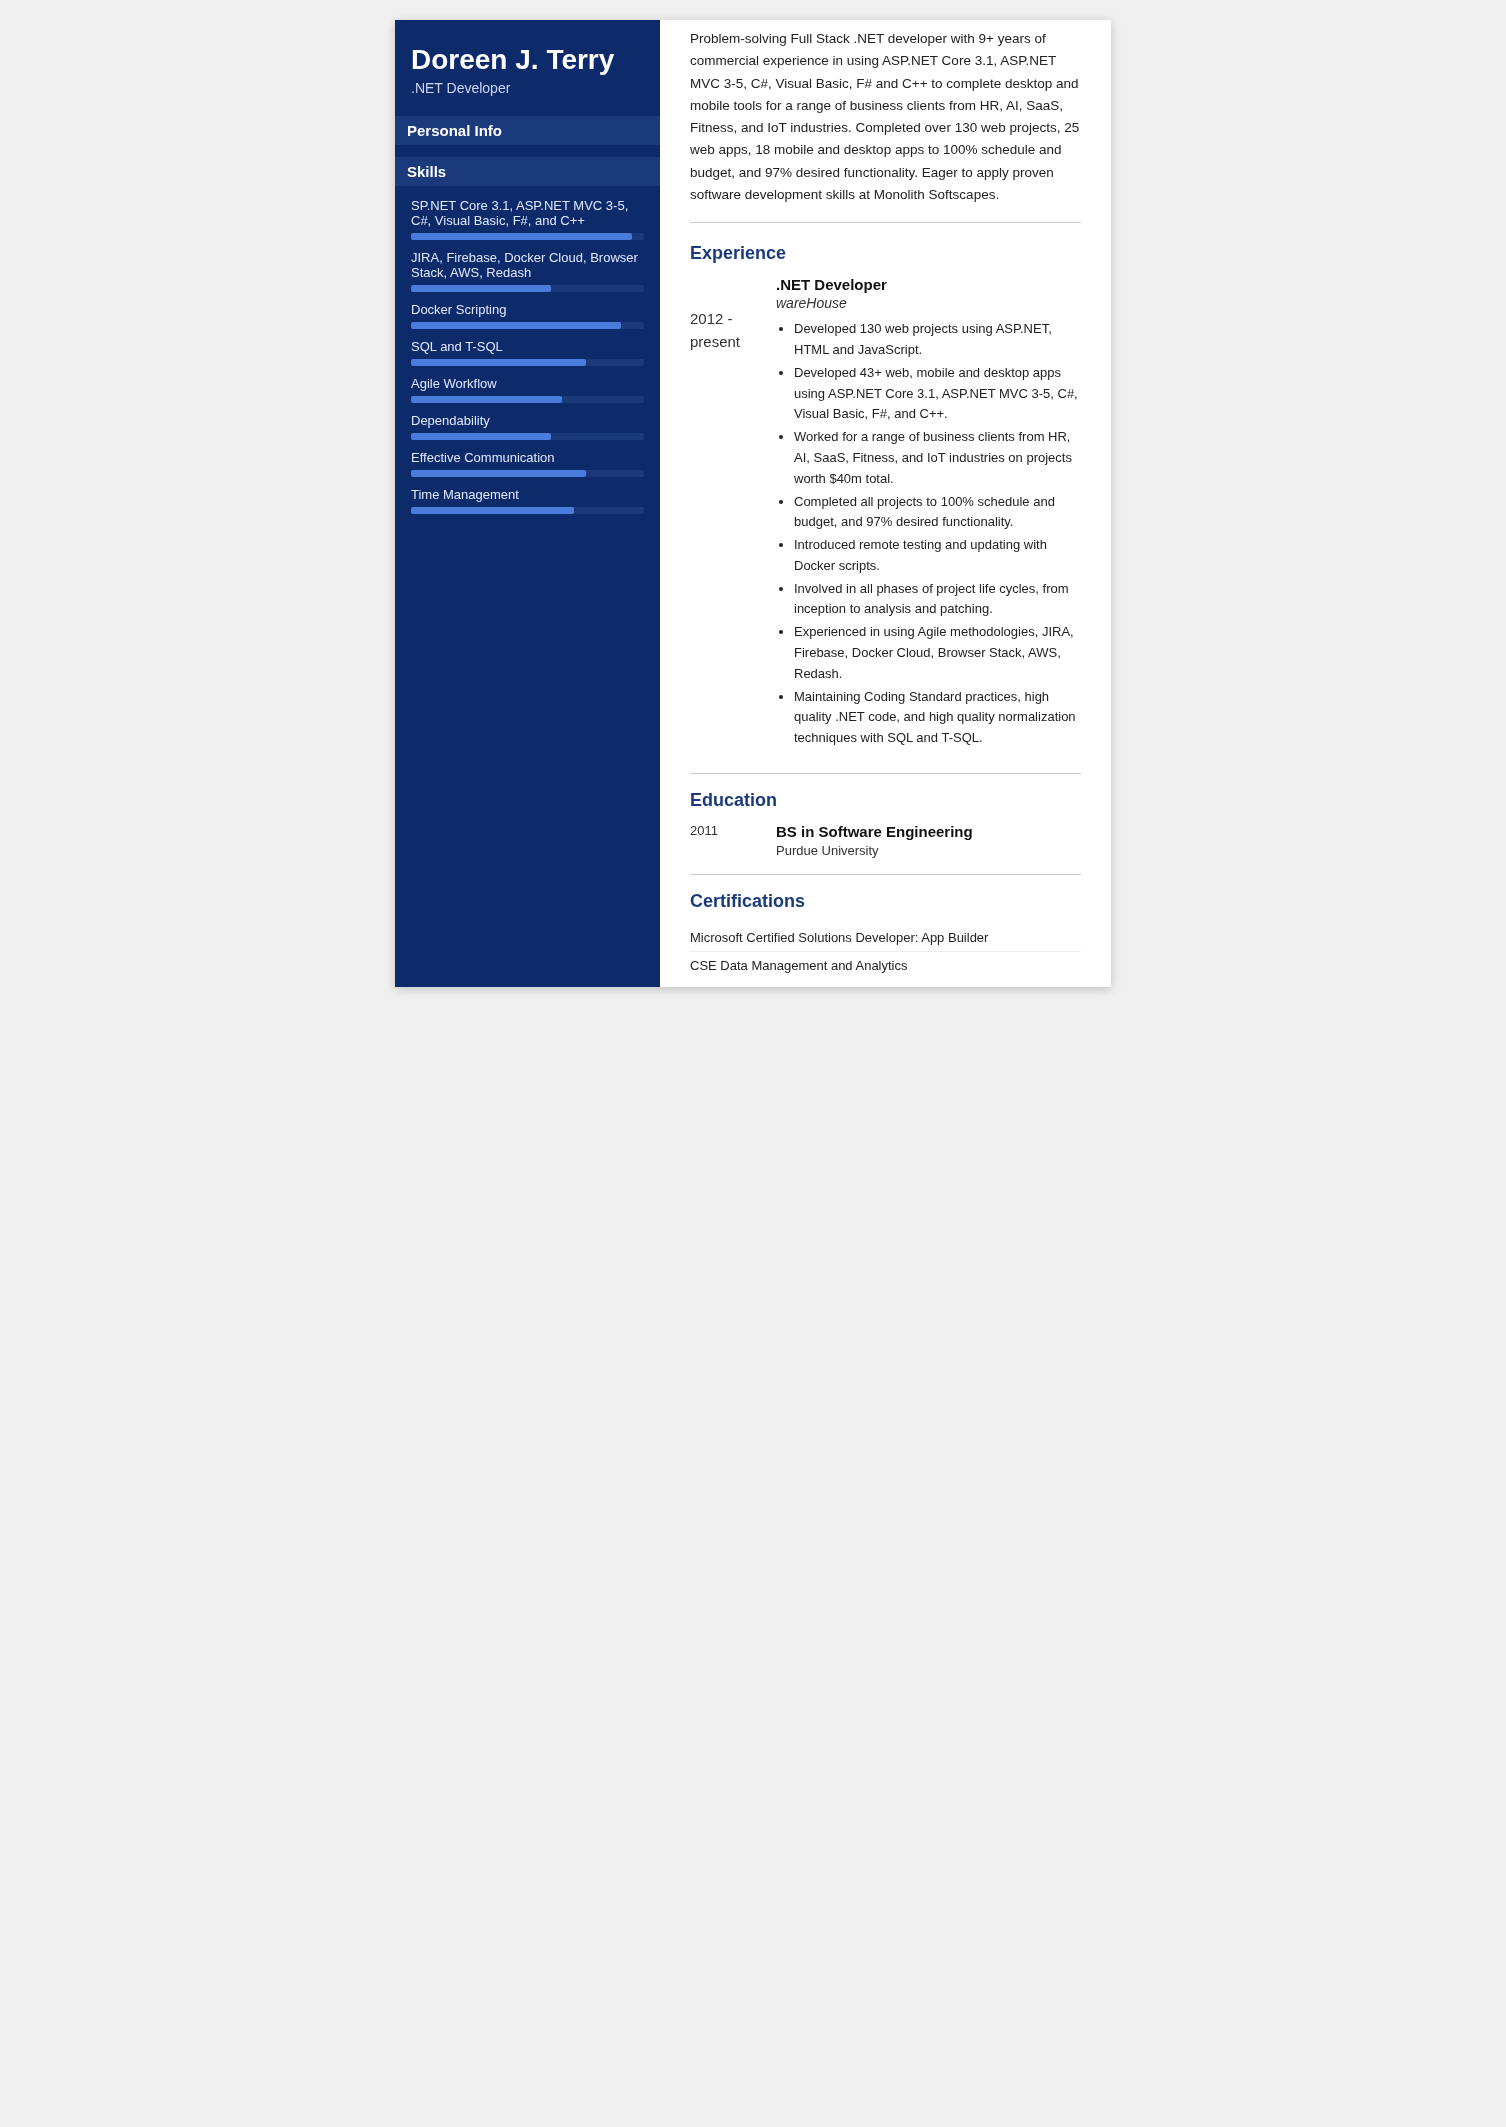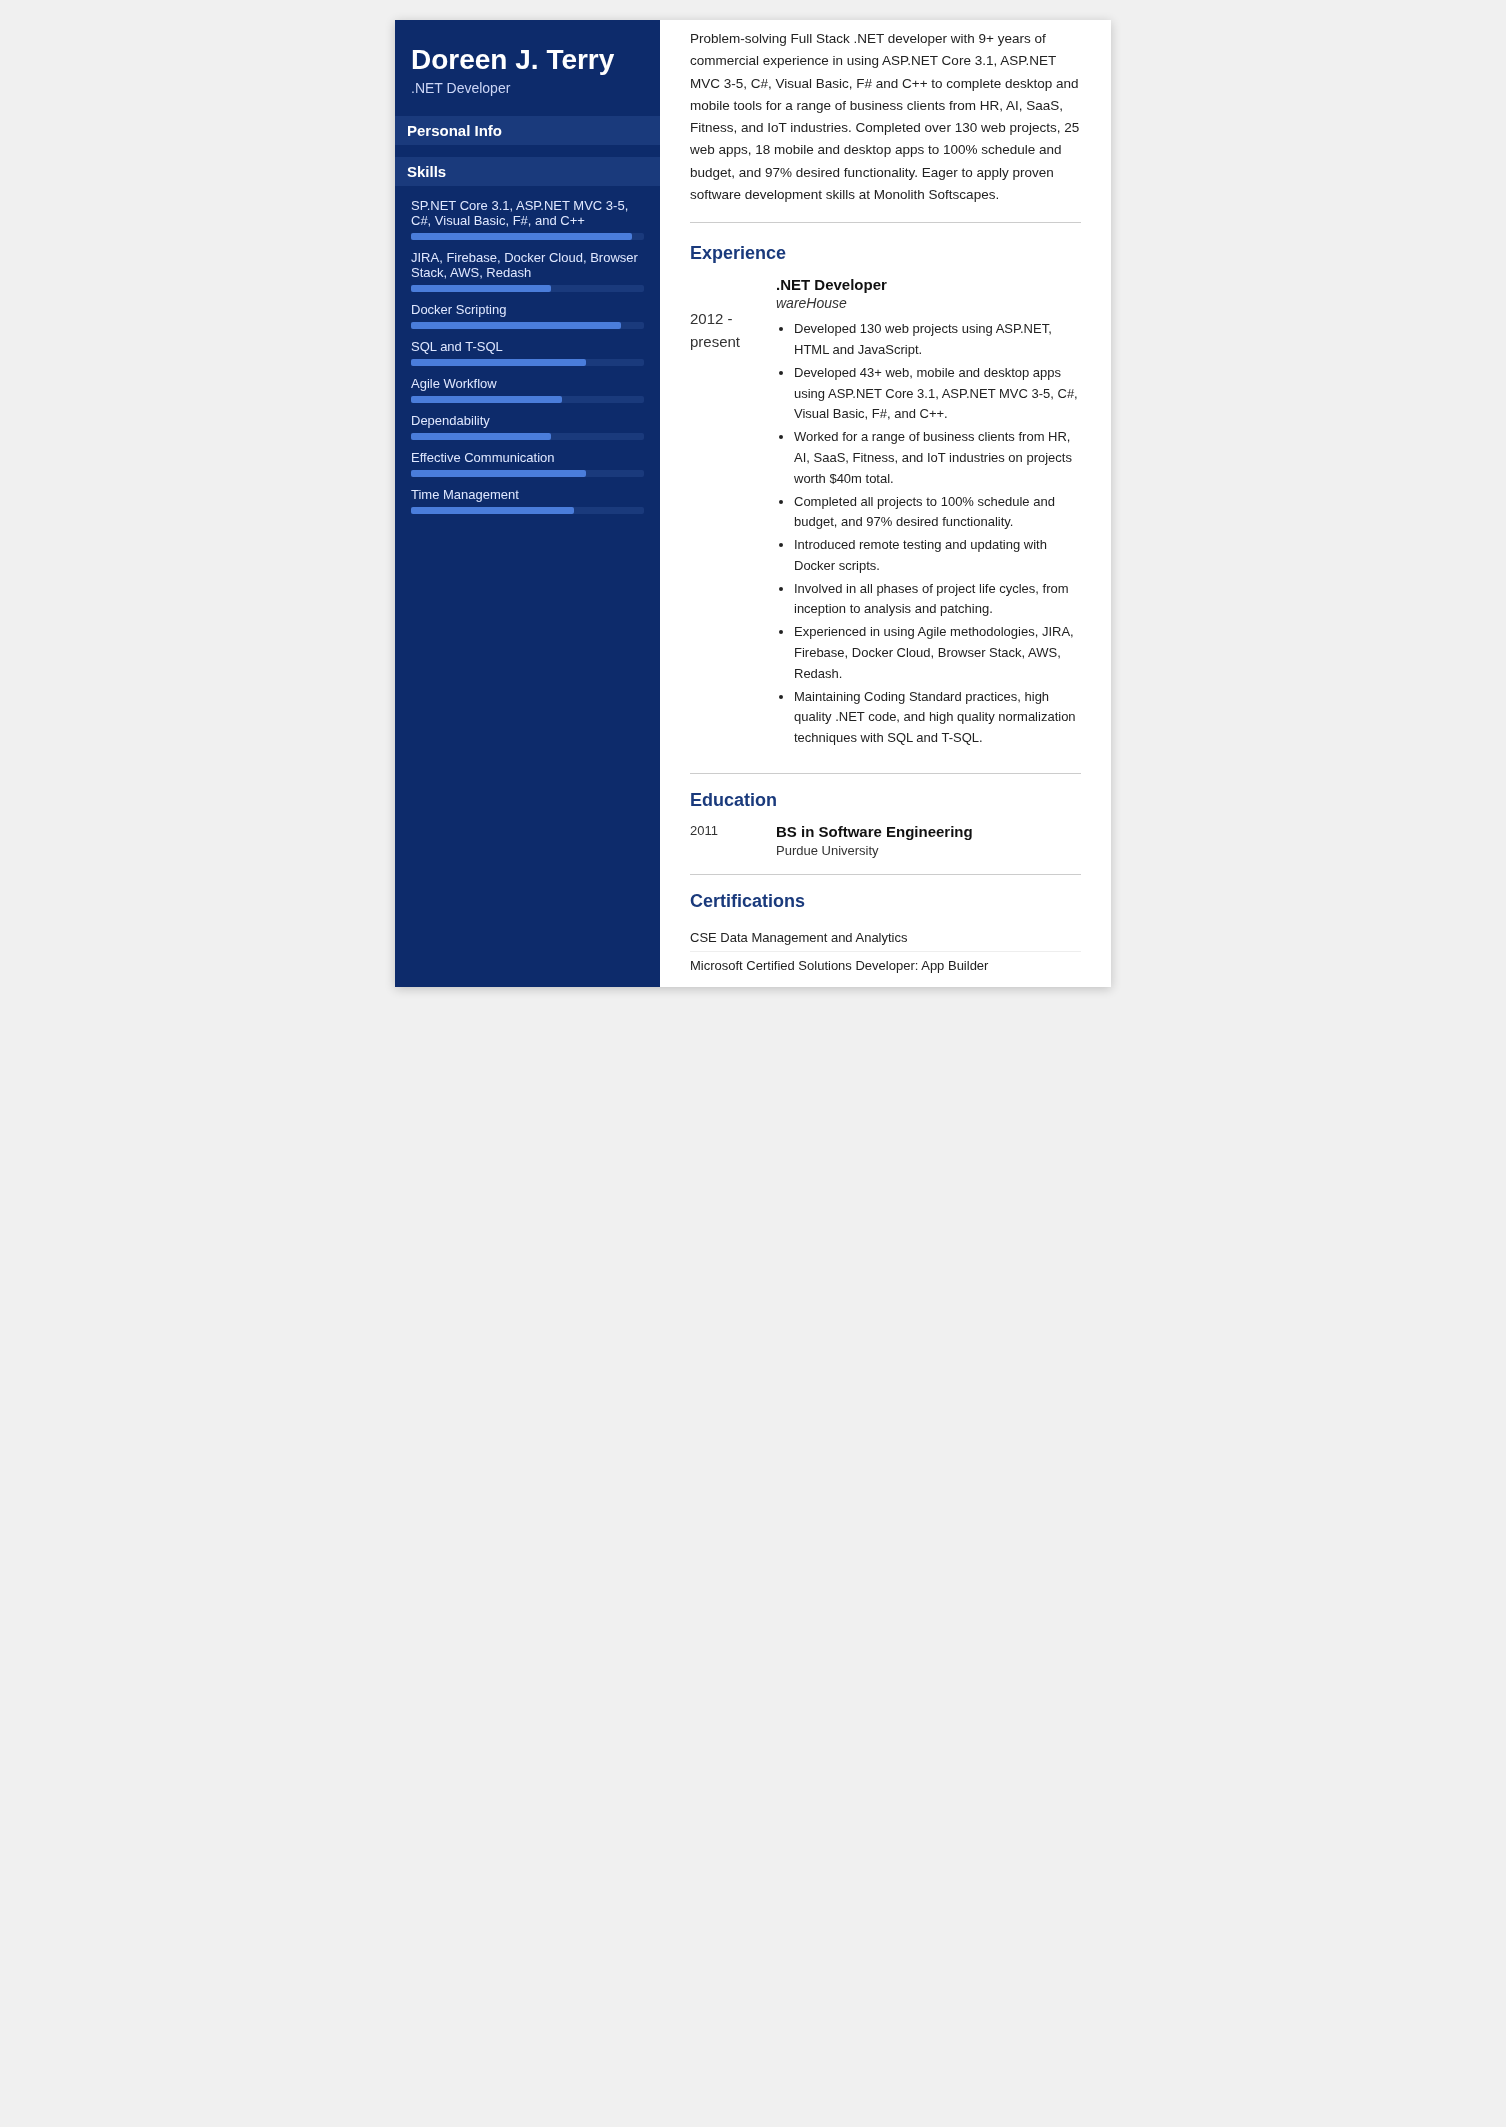--- a/index.html
+++ b/index.html
@@ -271,18 +271,18 @@
         <div class="edu-date">2011</div>
         <div class="edu-content">
           <div class="edu-degree">BS in Software Engineering</div>
           <div class="edu-school">Purdue University</div>
         </div>
       </div>
     </div>
 
     <div class="cert-block">
       <div class="section-title">Certifications</div>
+      <div class="cert-item">Microsoft Certified Solutions Developer: App Builder</div>
       <div class="cert-item">CSE Data Management and Analytics</div>
-      <div class="cert-item">Microsoft Certified Solutions Developer: App Builder</div>
     </div>
 
   </div>
 </div>
 
 </body></html>

